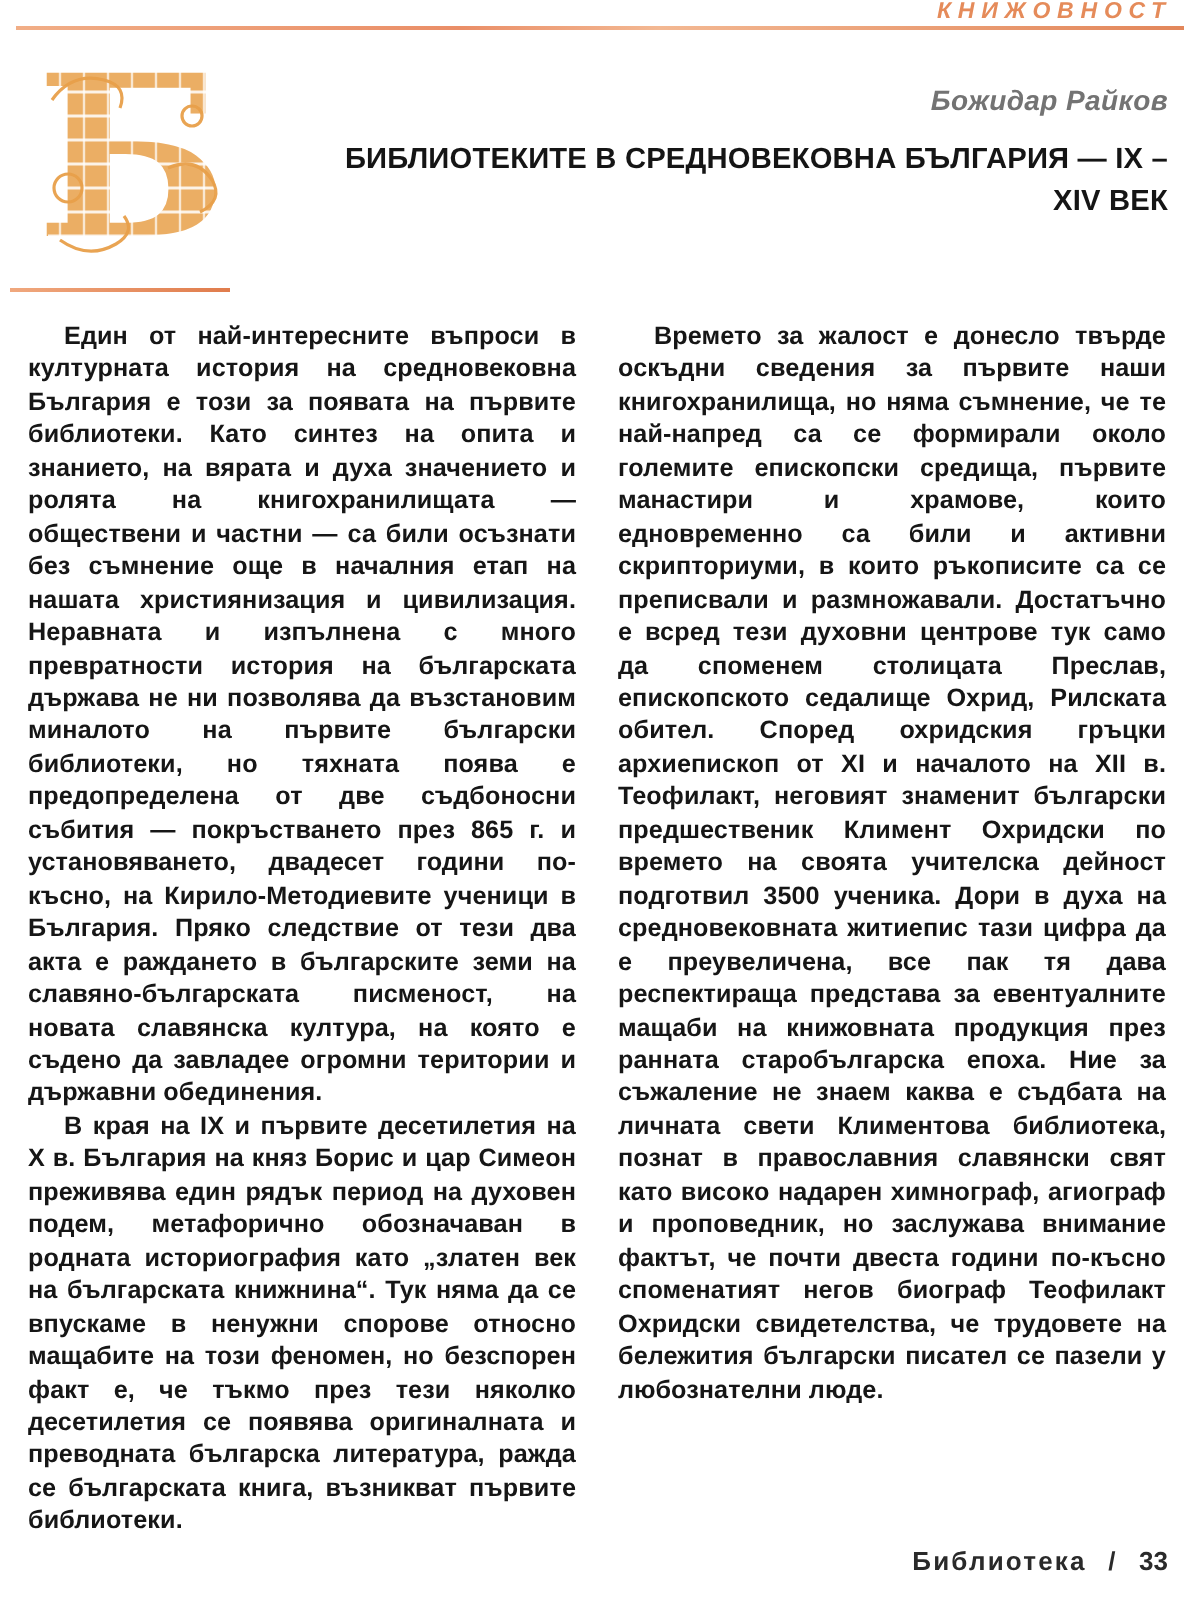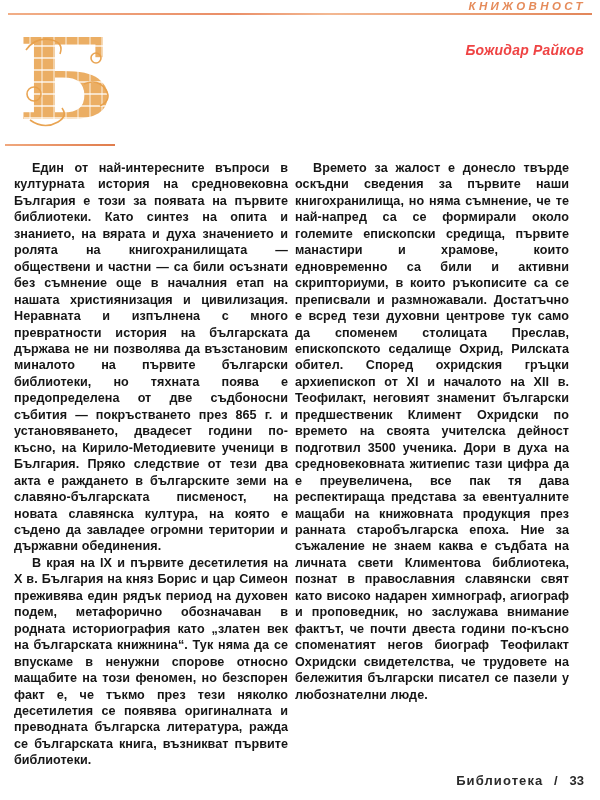--- a/index.html
+++ b/index.html
@@ -84,21 +84,21 @@
   }
 
   
   .byline {
     position: absolute;
     right: 16px;
     top: 42px;
     font-style: italic;
     font-weight: bold;
     font-size: 14px;
-    color: #ef4444;
+    color: #737373;
     letter-spacing: .2px;
   }
   .article-title {
     position: absolute;
     right: 16px;
     top: 70px;
     width: 420px;
     text-align: right;
     font-weight: bold;
     font-size: 14.6px;
@@ -108,21 +108,21 @@
   }
 
   
   .columns {
     position: absolute;
     left: 14px;
     top: 160px;
     width: 570px;
     height: 600px;
     display: flex;
-    gap: 7px;
+    gap: 21px;
   }
   .col {
     width: 274px;
     font-size: 12.6px;
     line-height: 16.45px;
     text-align: justify;
     color: #161616;
     font-weight: bold;
     letter-spacing: .05px;
     -webkit-font-smoothing: none;
@@ -172,20 +172,21 @@
         <path d="M74 60 q14 -6 22 6 q6 10 -6 16"></path>
         <circle cx="24" cy="70" r="7"></circle>
         <circle cx="86" cy="34" r="5"></circle>
       </g>
     </svg>
   </div>
   <div class="initial-rule"></div>
 
   <div class="byline">Божидар Райков</div>
 
+  <div class="article-title">БИБЛИОТЕКИТЕ В СРЕДНОВЕКОВНА БЪЛГАРИЯ — IX – XIV ВЕК</div>
 
   <div class="columns">
     <div class="col">
       <p>Един от най-интересните въпроси в културната история на средновековна България е този за появата на първите библиотеки. Като синтез на опита и знанието, на вярата и духа значението и ролята на книгохранилищата — обществени и частни — са били осъзнати без съмнение още в началния етап на нашата християнизация и цивилизация. Неравната и изпълнена с много превратности история на българската държава не ни позволява да възстановим миналото на първите български библиотеки, но тяхната поява е предопределена от две съдбоносни събития — покръстването през 865 г. и установяването, двадесет години по-късно, на Кирило-Методиевите ученици в България. Пряко следствие от тези два акта е раждането в българските земи на славяно-българската писменост, на новата славянска култура, на която е съдено да завладее огромни територии и държавни обединения.</p>
       <p>В края на IX и първите десетилетия на X в. България на княз Борис и цар Симеон преживява един рядък период на духовен подем, метафорично обозначаван в родната историография като „златен век на българската книжнина“. Тук няма да се впускаме в ненужни спорове относно мащабите на този феномен, но безспорен факт е, че тъкмо през тези няколко десетилетия се появява оригиналната и преводната българска литература, ражда се българската книга, възникват първите библиотеки.</p>
     </div>
     <div class="col">
       <p>Времето за жалост е донесло твърде оскъдни сведения за първите наши книгохранилища, но няма съмнение, че те най-напред са се формирали около големите епископски средища, първите манастири и храмове, които едновременно са били и активни скрипториуми, в които ръкописите са се преписвали и размножавали. Достатъчно е всред тези духовни центрове тук само да споменем столицата Преслав, епископското седалище Охрид, Рилската обител. Според охридския гръцки архиепископ от XI и началото на XII в. Теофилакт, неговият знаменит български предшественик Климент Охридски по времето на своята учителска дейност подготвил 3500 ученика. Дори в духа на средновековната житиепис тази цифра да е преувеличена, все пак тя дава респектираща представа за евентуалните мащаби на книжовната продукция през ранната старобългарска епоха. Ние за съжаление не знаем каква е съдбата на личната свети Климентова библиотека, познат в православния славянски свят като високо надарен химнограф, агиограф и проповедник, но заслужава внимание фактът, че почти двеста години по-късно споменатият негов биограф Теофилакт Охридски свидетелства, че трудовете на бележития български писател се пазели у любознателни люде.</p>
     </div>
   </div>

